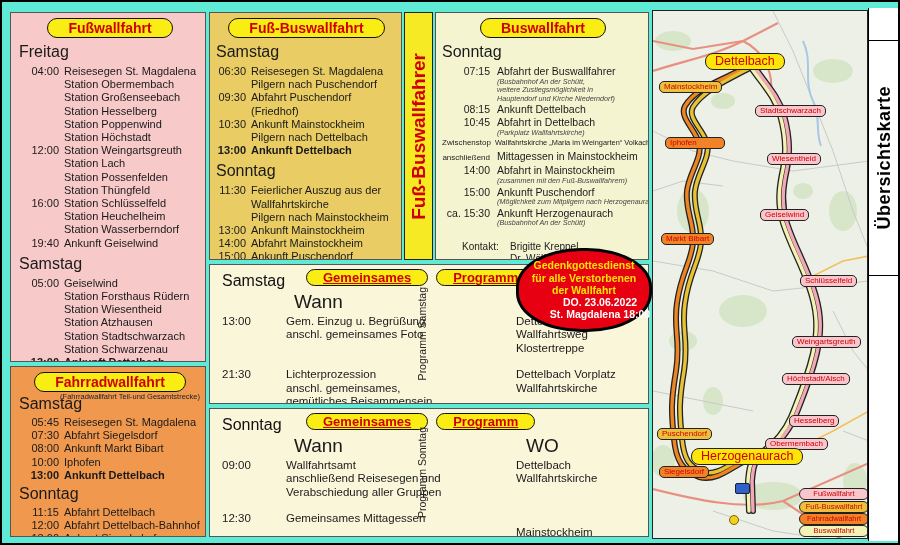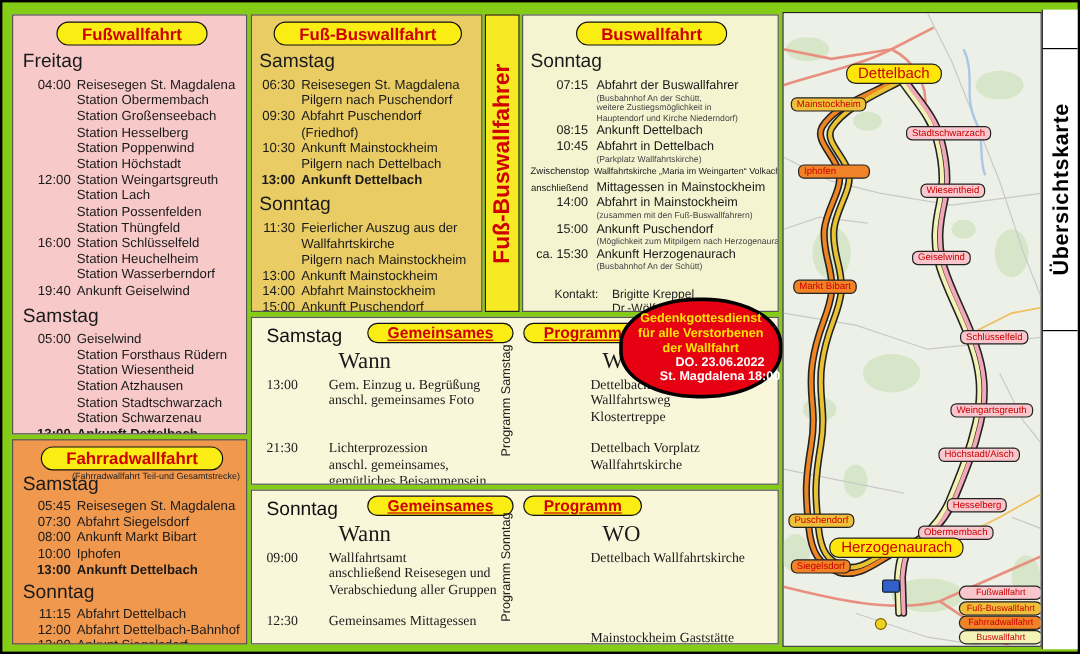--- a/index.html
+++ b/index.html
@@ -1,16 +1,16 @@
 <!DOCTYPE html>
 <html><head>
 <meta charset="utf-8">
 <style>
   html,body{margin:0;padding:0;background:#dddddd;}
-  .page{position:relative;width:900px;height:545px;background:#84cc16;border:2px solid #000;
+  .page{position:relative;width:900px;height:545px;background:#5eead4;border:2px solid #000;
         box-sizing:border-box;font-family:"Liberation Sans",sans-serif;overflow:hidden;}
   .panel{position:absolute;box-sizing:border-box;border:1px solid #555;overflow:hidden;}
   .pink{background:#f7c9c9;}
   .orange{background:#f0984e;}
   .gold{background:#e9cc63;}
   .lightyellow{background:#f4f5d0;}
   .cream{background:#faf6da;}
 
   #panel-fuss{left:8px;top:10px;width:196px;height:350px;padding:2px 4px 2px 8px;}
   #panel-fahrrad{left:8px;top:364px;width:196px;height:171px;padding:2px 4px 2px 8px;}
@@ -35,21 +35,21 @@
 
   .sched{font-size:11px;line-height:13.2px;color:#1a1a1a;}
   .sched-line{display:flex;align-items:baseline;}
   .sched-line .t{flex:none;width:40px;text-align:right;margin-right:5px;white-space:nowrap;}
   .sched-line .x{white-space:pre-line;}
   .sched-line.day{display:block;font-size:16px;line-height:20px;margin:4px 0 3px 0;}
   .sched-line.b{font-weight:bold;}
   #panel-fussbus .sched-line .t{width:30px;margin-right:5px;}
   #panel-bus .sched{font-size:10.5px;line-height:12.6px;}
   #panel-bus .sched-line .t{width:48px;margin-right:7px;}
-  #panel-bus .sched-line.note .x{font-size:7.2px;line-height:8.6px;color:#444;white-space:pre;}
+  #panel-bus .sched-line.note .x{font-style:italic;font-size:7.2px;line-height:8.6px;color:#444;white-space:pre;}
   #panel-bus .sched-line.sl .t{font-size:8px;text-align:right;}
   #panel-bus .sched-line.zw .t{width:auto;margin-right:4px;font-size:8px;}
   #panel-bus .sched-line.zw .x{font-size:7.4px;white-space:nowrap;}
 
   .subtitle{position:absolute;right:5px;top:25px;font-size:7.5px;color:#222;}
   #panel-fahrrad .sched-line.day{margin:2px 0 2px 0;}
 
   .kontakt{display:flex;margin:13px 0 0 20px;font-size:10px;line-height:12px;color:#222;}
   .kontakt .klabel{flex:none;width:48px;}
   .kontakt .klines{white-space:pre-line;}
@@ -59,21 +59,21 @@
             border:3px solid #000;border-radius:48% / 46%;z-index:6;display:flex;flex-direction:column;
             align-items:center;justify-content:center;text-align:center;box-sizing:border-box;}
   .mem-line{font-weight:bold;font-size:10.5px;line-height:12.2px;white-space:nowrap;}
   .mem-line.y{color:#ffe400;}
   .mem-line.w{color:#ffffff;padding-left:32px;}
 
   
   .gem-day{position:absolute;left:12px;top:7px;font-size:16px;color:#111;}
   .pills{position:absolute;left:96px;top:4px;display:flex;gap:8px;}
   .gem-body{position:absolute;left:12px;top:30px;right:6px;}
-  .gem-grid{display:grid;grid-template-columns:40px 206px 1fr;column-gap:12px;font-size:11.5px;line-height:13.5px;color:#1a1a1a;font-family:Liberation Serif, serif;}
+  .gem-grid{display:grid;grid-template-columns:40px 206px 1fr;column-gap:24px;font-size:11.5px;line-height:13.5px;color:#1a1a1a;}
   .gem-grid.head{font-size:19px;margin-bottom:6px;}
   .gem-grid.head .wann-h{margin-left:8px;}
   .gem-grid.head .wo-h{margin-left:10px;}
   .gem-grid.row{margin-bottom:13px;}
   .gem-grid .gt{text-align:left;}
   .gem-grid .gw,.gem-grid .go{white-space:pre-line;}
   .vlabel{position:absolute;left:206px;top:0;height:100%;display:flex;align-items:center;}
   .vlabel span{writing-mode:vertical-rl;transform:rotate(180deg);font-size:10.5px;color:#222;white-space:nowrap;}
 
   

